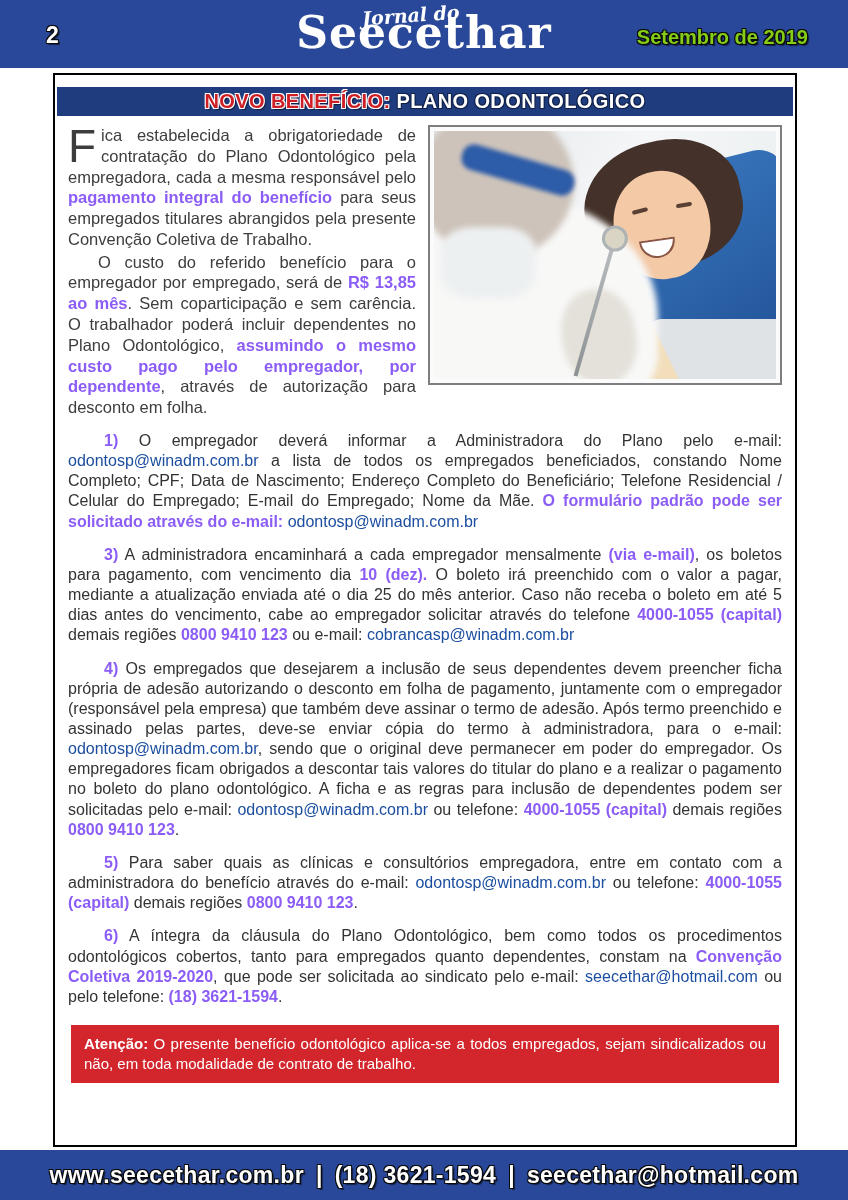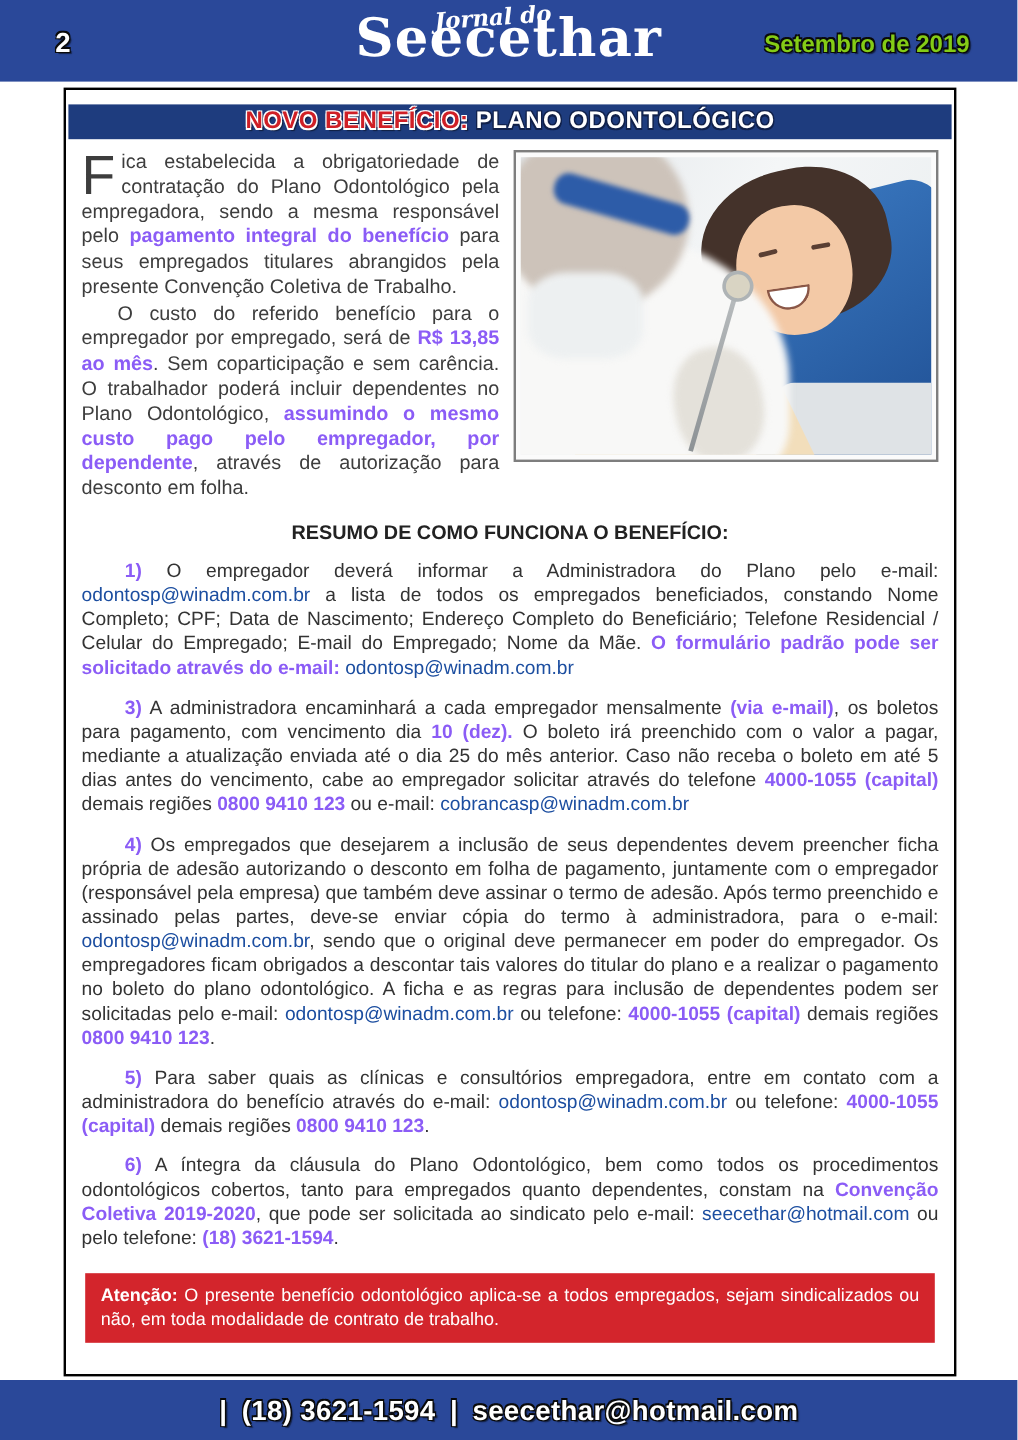--- a/index.html
+++ b/index.html
@@ -78,21 +78,21 @@
 </div>
 
 <div class="box">
 
   <div class="banner">
     <span class="hl">NOVO BENEFÍCIO:</span><span class="rest"> PLANO ODONTOLÓGICO</span>
   </div>
 
   <div class="intro-row">
     <div class="intro-text">
-      <p><span class="dropcap">F</span><span><span>ica estabelecida a obrigatoriedade de contratação do Plano Odontológico pela empregadora, sendo a mesma responsável pelo </span><span class="b">pagamento integral do benefício</span><span> para seus empregados titulares abrangidos pela presente Convenção Coletiva de Trabalho.</span></span></p>
+      <p><span class="dropcap">F</span><span><span>ica estabelecida a obrigatoriedade de contratação do Plano Odontológico pela empregadora, cada a mesma responsável pelo </span><span class="b">pagamento integral do benefício</span><span> para seus empregados titulares abrangidos pela presente Convenção Coletiva de Trabalho.</span></span></p>
       <p class="p2"><span><span>O custo do referido benefício para o empregador por empregado, será de </span><span class="b">R$ 13,85 ao mês</span><span>. Sem coparticipação e sem carência. O trabalhador poderá incluir dependentes no Plano Odontológico, </span><span class="b">assumindo o mesmo custo pago pelo empregador, por dependente</span><span>, através de autorização para desconto em folha.</span></span></p>
     </div>
 
     <div class="photo-frame">
       <div class="photo" title="dentist-with-smiling-patient">
         <div class="ph chair"></div>
         <div class="ph chair-side"></div>
         <div class="ph hair"></div>
         <div class="ph face"></div>
         <div class="ph eye eye-l"></div>
@@ -105,31 +105,31 @@
         <div class="ph mask blurred"></div>
         <div class="ph glove blurred"></div>
         <div class="ph mirror">
           <div class="stick"></div>
           <div class="disc"></div>
         </div>
       </div>
     </div>
   </div>
 
-  <div class="summary-heading">RESUMO DE COMO FUNCIONA O BENEFÍCIO:</div>
 
   <div id="summary-items">
       <p class="item"><span class="b">1)</span><span> O empregador deverá informar a Administradora do Plano pelo e-mail: </span><span class="b link">odontosp@winadm.com.br</span><span> a lista de todos os empregados beneficiados, constando Nome Completo; CPF; Data de Nascimento; Endereço Completo do Beneficiário; Telefone Residencial / Celular do Empregado; E-mail do Empregado; Nome da Mãe. </span><span class="b">O formulário padrão pode ser solicitado através do e-mail:</span><span> </span><span class="b link">odontosp@winadm.com.br</span></p>
       <p class="item"><span class="b">3)</span><span> A administradora encaminhará a cada empregador mensalmente </span><span class="b">(via e-mail)</span><span>, os boletos para pagamento, com vencimento dia </span><span class="b">10 (dez).</span><span> O boleto irá preenchido com o valor a pagar, mediante a atualização enviada até o dia 25 do mês anterior. Caso não receba o boleto em até 5 dias antes do vencimento, cabe ao empregador solicitar através do telefone </span><span class="b">4000-1055 (capital)</span><span> demais regiões </span><span class="b">0800 9410 123</span><span> ou e-mail: </span><span class="b link">cobrancasp@winadm.com.br</span></p>
       <p class="item"><span class="b">4)</span><span> Os empregados que desejarem a inclusão de seus dependentes devem preencher ficha própria de adesão autorizando o desconto em folha de pagamento, juntamente com o empregador (responsável pela empresa) que também deve assinar o termo de adesão. Após termo preenchido e assinado pelas partes, deve-se enviar cópia do termo à administradora, para o e-mail: </span><span class="b link">odontosp@winadm.com.br</span><span>, sendo que o original deve permanecer em poder do empregador. Os empregadores ficam obrigados a descontar tais valores do titular do plano e a realizar o pagamento no boleto do plano odontológico. A ficha e as regras para inclusão de dependentes podem ser solicitadas pelo e-mail: </span><span class="b link">odontosp@winadm.com.br</span><span> ou telefone: </span><span class="b">4000-1055 (capital)</span><span> demais regiões </span><span class="b">0800 9410 123</span><span>.</span></p>
       <p class="item"><span class="b">5)</span><span> Para saber quais as clínicas e consultórios empregadora, entre em contato com a administradora do benefício através do e-mail: </span><span class="b link">odontosp@winadm.com.br</span><span> ou telefone: </span><span class="b">4000-1055 (capital)</span><span> demais regiões </span><span class="b">0800 9410 123</span><span>.</span></p>
       <p class="item"><span class="b">6)</span><span> A íntegra da cláusula do Plano Odontológico, bem como todos os procedimentos odontológicos cobertos, tanto para empregados quanto dependentes, constam na </span><span class="b">Convenção Coletiva 2019-2020</span><span>, que pode ser solicitada ao sindicato pelo e-mail: </span><span class="b link">seecethar@hotmail.com</span><span> ou pelo telefone: </span><span class="b">(18) 3621-1594</span><span>.</span></p>
     </div>
 
   <div class="attention"><span><span class="b">Atenção:</span><span> O presente benefício odontológico aplica-se a todos empregados, sejam sindicalizados ou não, em toda modalidade de contrato de trabalho.</span></span></div>
 </div>
 
 <div class="footer outline-b">
+  <span>www.seecethar.com.br</span>
   <span>|</span>
   <span>(18) 3621-1594</span>
   <span>|</span>
   <span>seecethar@hotmail.com</span>
 </div>
 
 </body></html>

